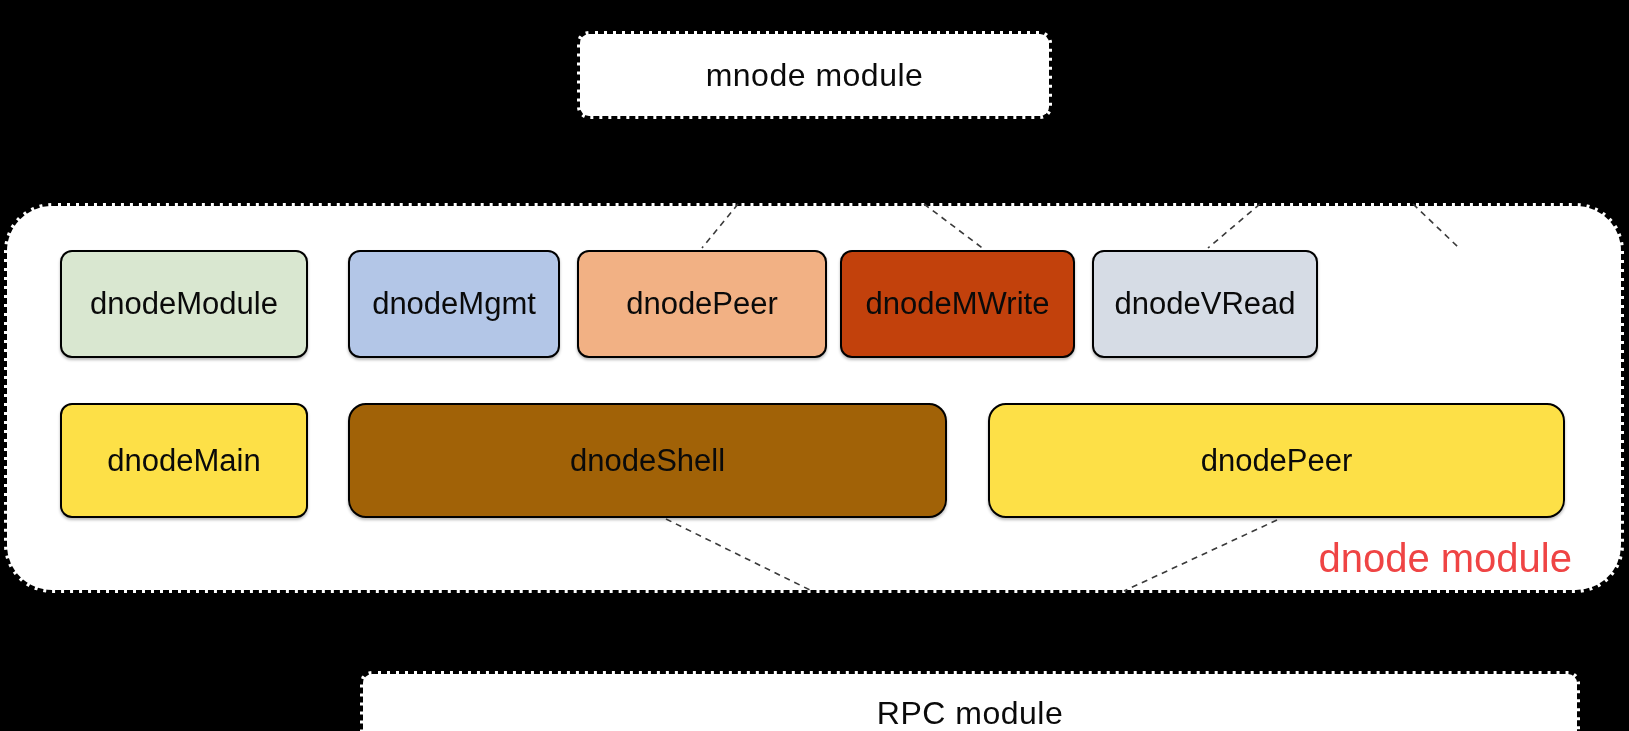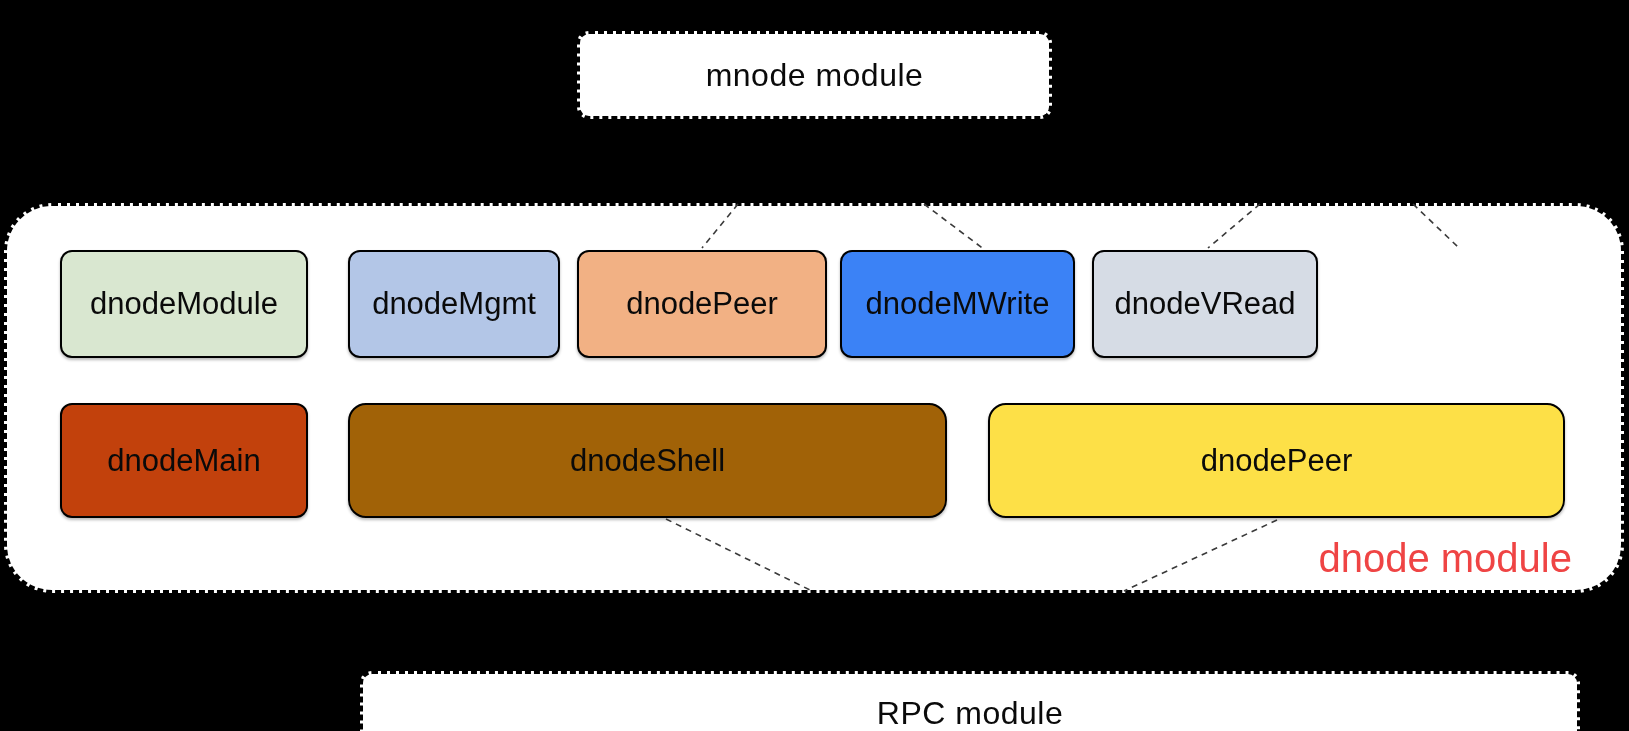--- a/index.html
+++ b/index.html
@@ -59,28 +59,28 @@
 
   <div id="box-dnodeModule" class="node-box row1" style="background-color: rgb(217, 231, 208);">
     <span>dnodeModule</span>
   </div>
   <div id="box-dnodeMgmt" class="node-box row1" style="background-color: rgb(179, 198, 231);">
     <span>dnodeMgmt</span>
   </div>
   <div id="box-dnodeMRead" class="node-box row1" style="background-color: rgb(242, 177, 132);">
     <span>dnodePeer</span>
   </div>
-  <div id="box-dnodeMWrite" class="node-box row1" style="background-color: #3b82f6;">
+  <div id="box-dnodeMWrite" class="node-box row1" style="background-color: #c2410c;">
     <span>dnodeMWrite</span>
   </div>
   <div id="box-dnodeVRead" class="node-box row1" style="background-color: rgb(214, 220, 229);">
     <span>dnodeVRead</span>
   </div>
 
-  <div id="box-dnodeMain" class="node-box row2" style="background-color: #c2410c;">
+  <div id="box-dnodeMain" class="node-box row2" style="background-color: #fde047;">
     <span>dnodeMain</span>
   </div>
   <div id="box-dnodeShell" class="node-box row2" style="background-color: #a16207;">
     <span>dnodeShell</span>
   </div>
   <div id="box-dnodePeer" class="node-box row2" style="background-color: #fde047;">
     <span>dnodePeer</span>
   </div>
 
   <div id="dnode-caption">dnode module</div>

